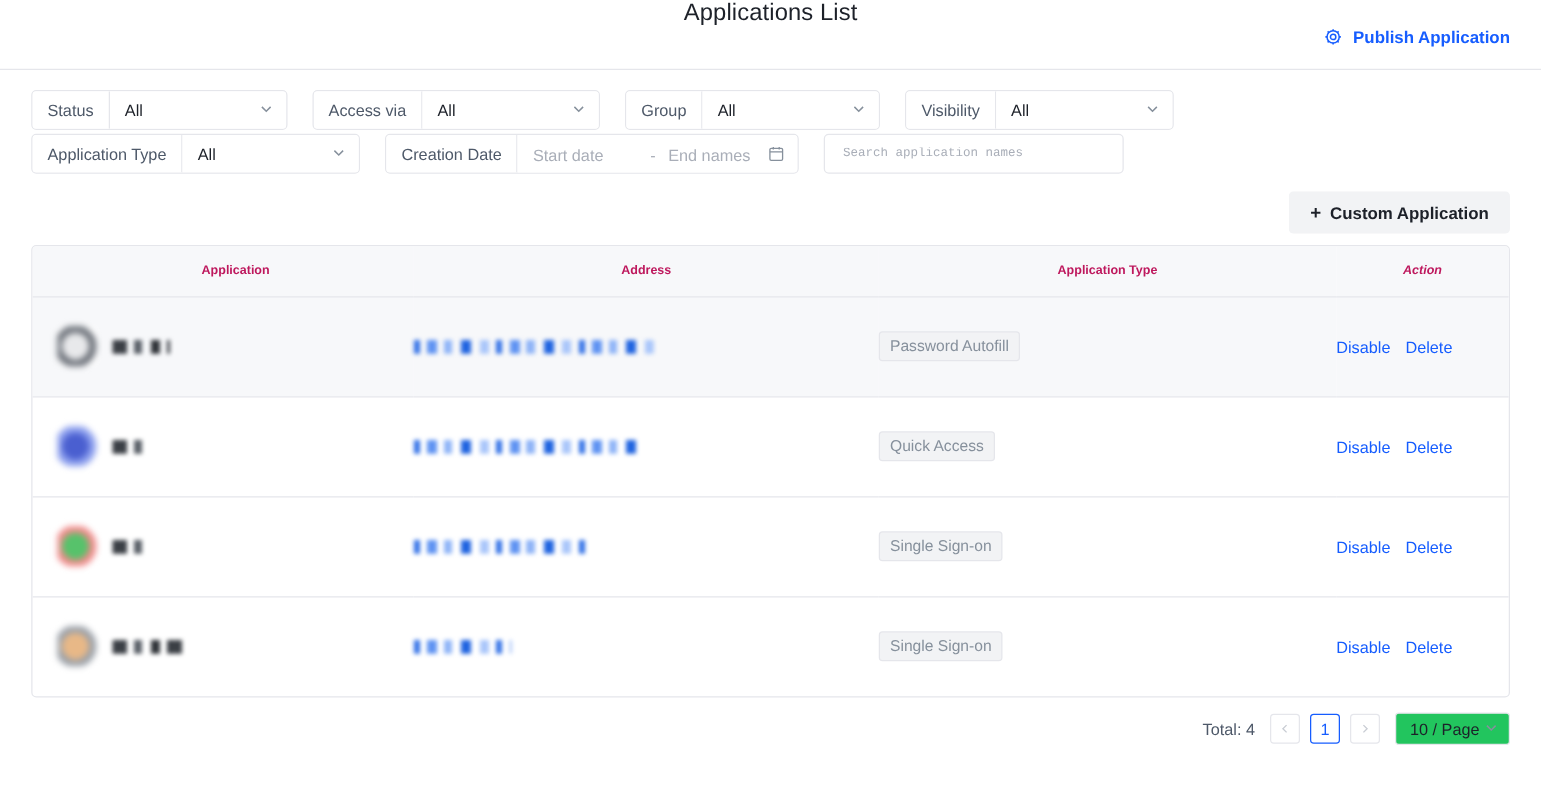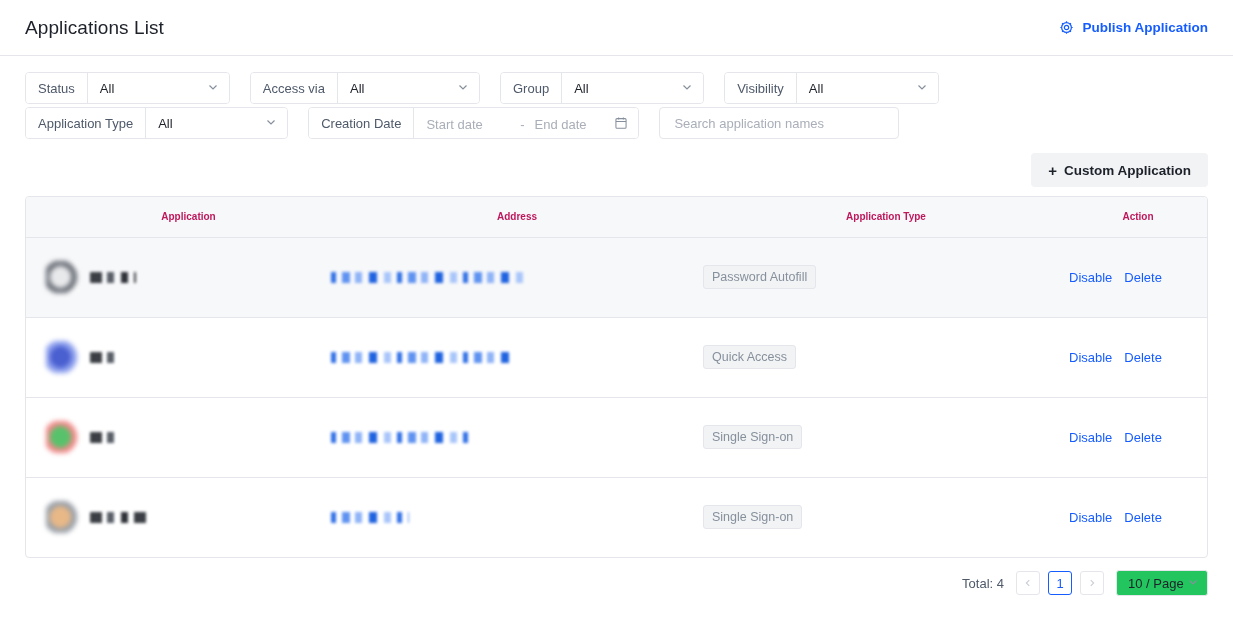--- a/index.html
+++ b/index.html
@@ -14,20 +14,21 @@
   }
 
   
   .page-header {
     position: relative;
     height: 56px;
     border-bottom: 1px solid #e5e6eb;
     display: flex;
     align-items: center;
     padding: 0 25px;
+    flex-direction: column;
   }
   .page-title {
     font-size: 19px;
     font-weight: 400;
     color: #1d2129;
     letter-spacing: .1px;
   }
   .header-actions {
     margin-left: auto;
     display: flex;
@@ -124,22 +125,22 @@
     border-radius: 4px;
     background: #ffffff;
     display: flex;
     align-items: center;
     padding: 0 12px;
   }
   .search-box input {
     border: 0;
     outline: 0;
     width: 100%;
-    font-size: 13px;
-    font-family: Liberation Sans, sans-serif;
+    font-size: 10px;
+    font-family: Liberation Mono, monospace;
     color: #be185d;
     background: transparent;
   }
   .search-box input::placeholder { color: #a9aeb8; }
 
   
   .toolbar {
     display: flex;
     justify-content: flex-end;
     align-items: center;
@@ -200,21 +201,21 @@
     font-size: 10px;
     font-weight: bold;
     color: #be185d;
     padding: 12px 0 12px 0;
     height: 40px;
     border-bottom: 1px solid #e5e6eb;
   }
   thead th.c-app   { width: 305px; padding-left: 20px; }
   thead th.c-addr  { width: 372px; }
   thead th.c-type  { width: 366px; }
-  thead th.c-act   { width: auto; }
+  thead th.c-act   { width: auto; font-style: italic; }
 
   tbody tr { height: 80px; border-bottom: 1px solid #e5e6eb; }
   tbody tr:last-child { border-bottom: 0; }
   tbody tr.row-hover { background: #f7f8fa; }
   tbody td { vertical-align: middle; padding: 0; font-size: 13px; }
   td.c-app { padding-left: 20px; }
 
   .app-cell { display: flex; align-items: center; gap: 12px; }
   .app-icon {
     width: 32px; height: 32px;
@@ -395,21 +396,21 @@
             </svg>
         </span>
       </div>
     </div>
 
     <div class="filter-group">
       <div class="filter-label">Creation Date</div>
       <div class="daterange">
         <span class="ph start">Start date</span>
         <span class="sep">-</span>
-        <span class="ph end">End date</span>
+        <span class="ph end">End names</span>
         <span class="cal">
           <svg width="14" height="14" viewBox="0 0 16 16" fill="none" stroke="#86909c" stroke-width="1.2">
             <rect x="2.2" y="3" width="11.6" height="11" rx="1.2"></rect>
             <path d="M2.2 6.3h11.6M5.3 1.8v2.3M10.7 1.8v2.3"></path>
           </svg>
         </span>
       </div>
     </div>
 
     <div class="search-box">

